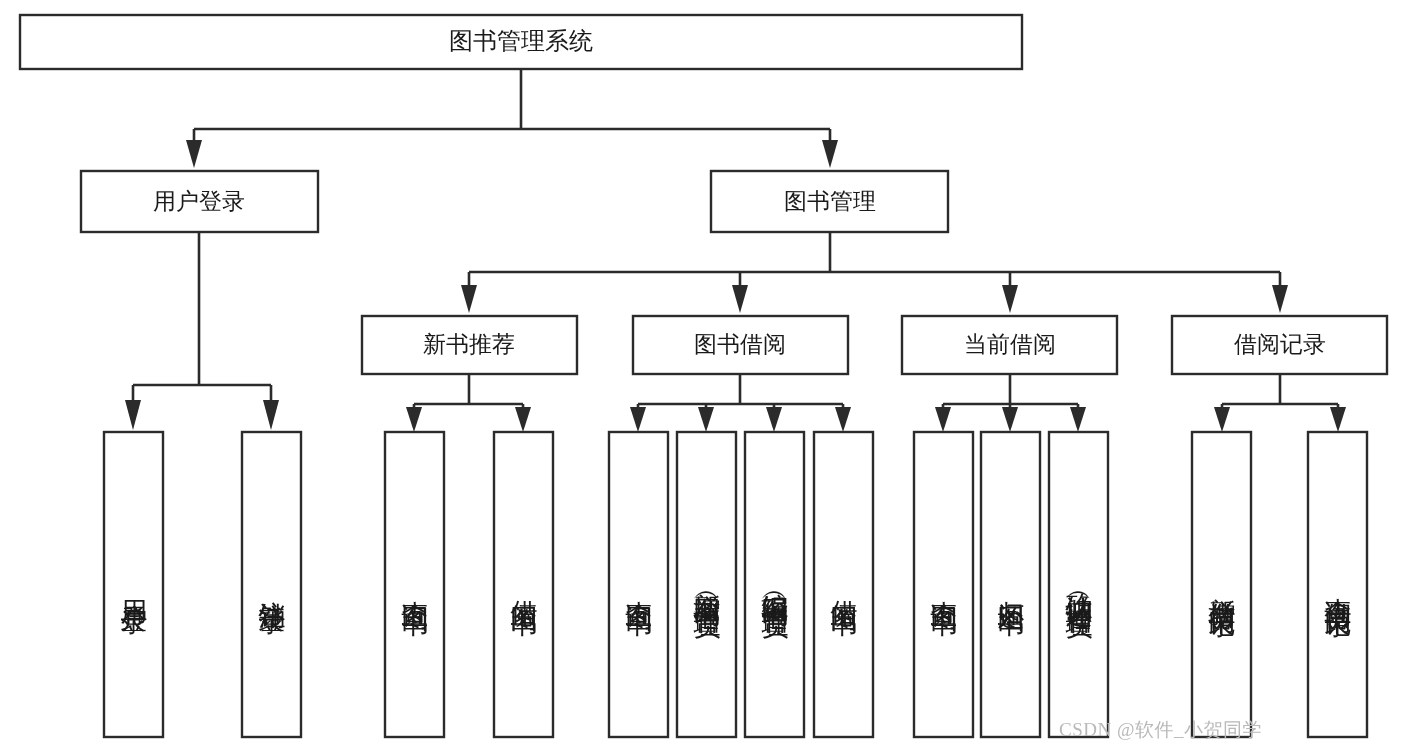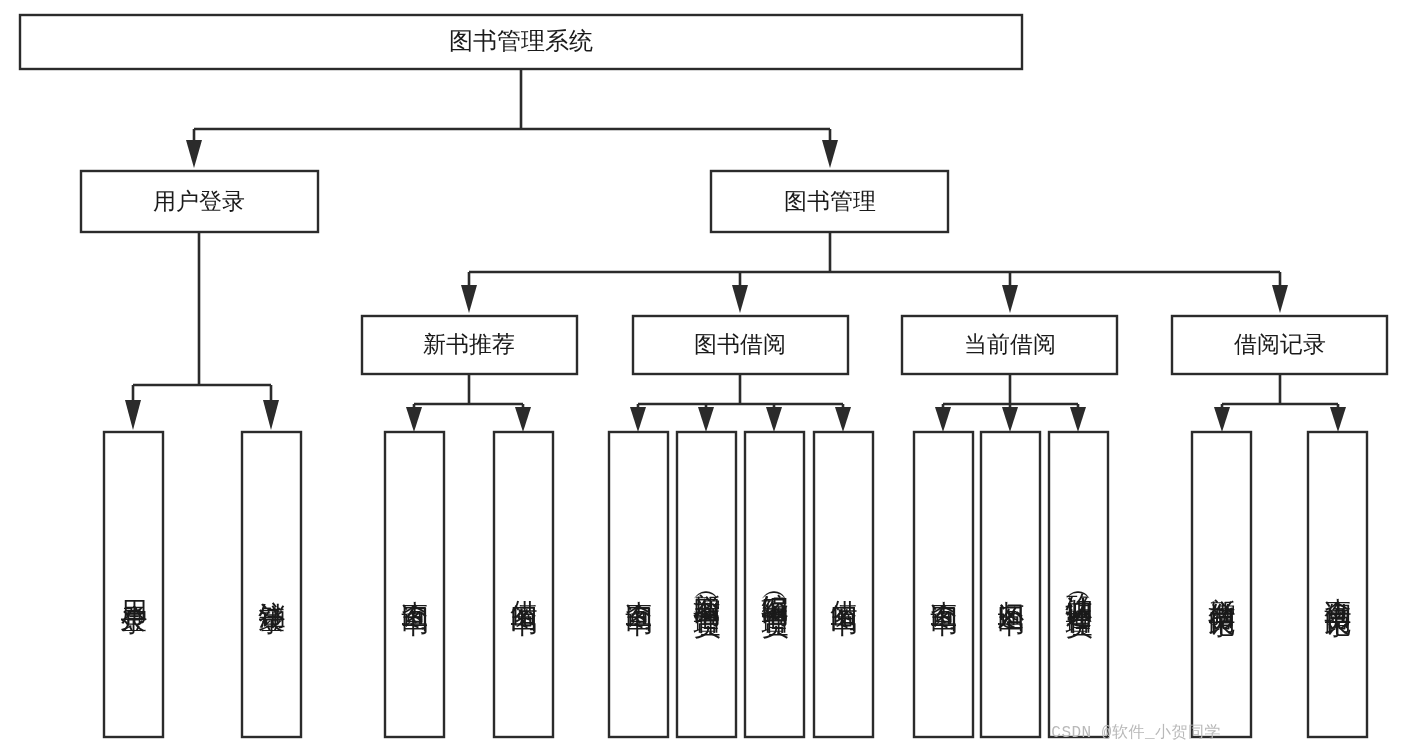--- a/index.html
+++ b/index.html
@@ -10,20 +10,21 @@
   body {
     width: 1405px;
     height: 747px;
     font-family: "Liberation Sans", "DejaVu Sans", sans-serif;
     overflow: hidden;
   }
   #diagram-root {
     position: relative;
     width: 1227px;
     height: 747px;
+    padding-left: 41px;
   }
   svg#diagram-svg {
     position: absolute;
     left: 0;
     top: 0;
     width: 1405px;
     height: 747px;
   }
   .node-box {
     fill: #ffffff;
@@ -67,22 +68,22 @@
     align-items: center;
     justify-content: center;
     text-align: center;
     white-space: nowrap;
     user-select: none;
   }
   .watermark {
     position: absolute;
     right: 6px;
     bottom: 4px;
-    font-family: Liberation Mono, monospace;
-    font-size: 16px;
+    font-family: Liberation Serif, serif;
+    font-size: 19px;
     color: #b9b9b9;
     letter-spacing: 0.5px;
     white-space: nowrap;
   }
 </style>
 </head>
 <body>
 
 <div id="diagram-root">
 

